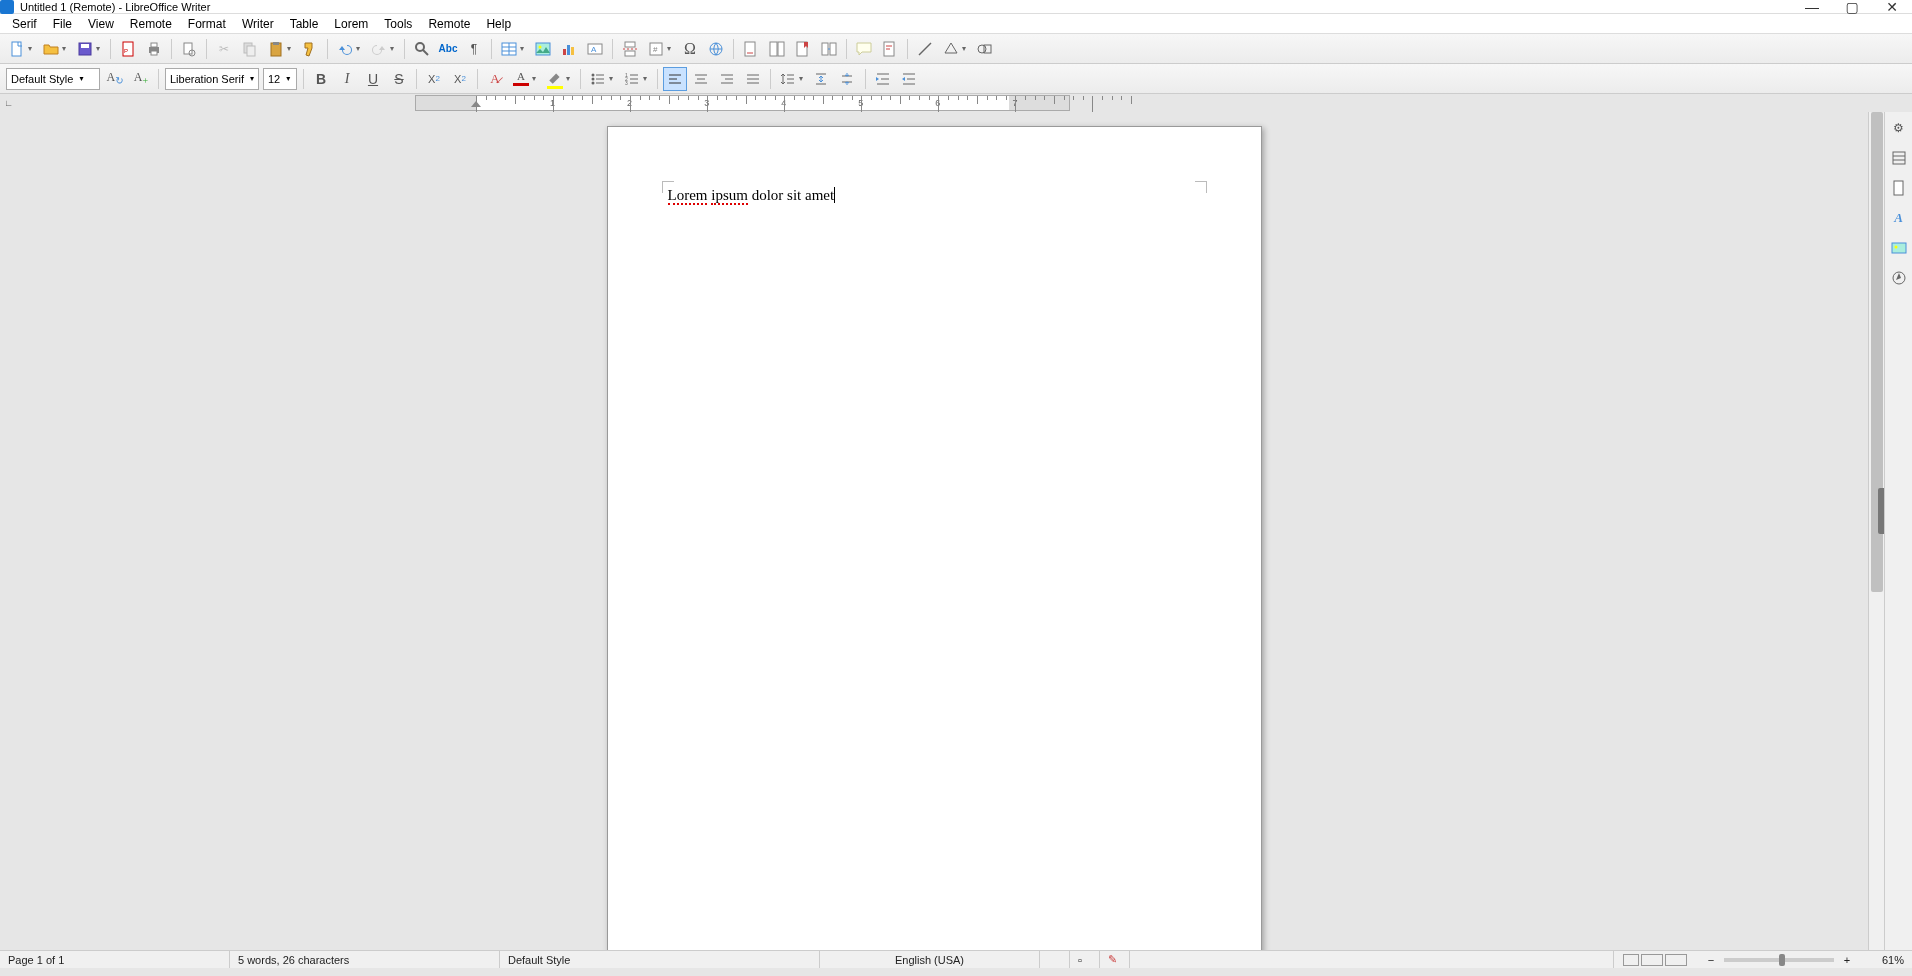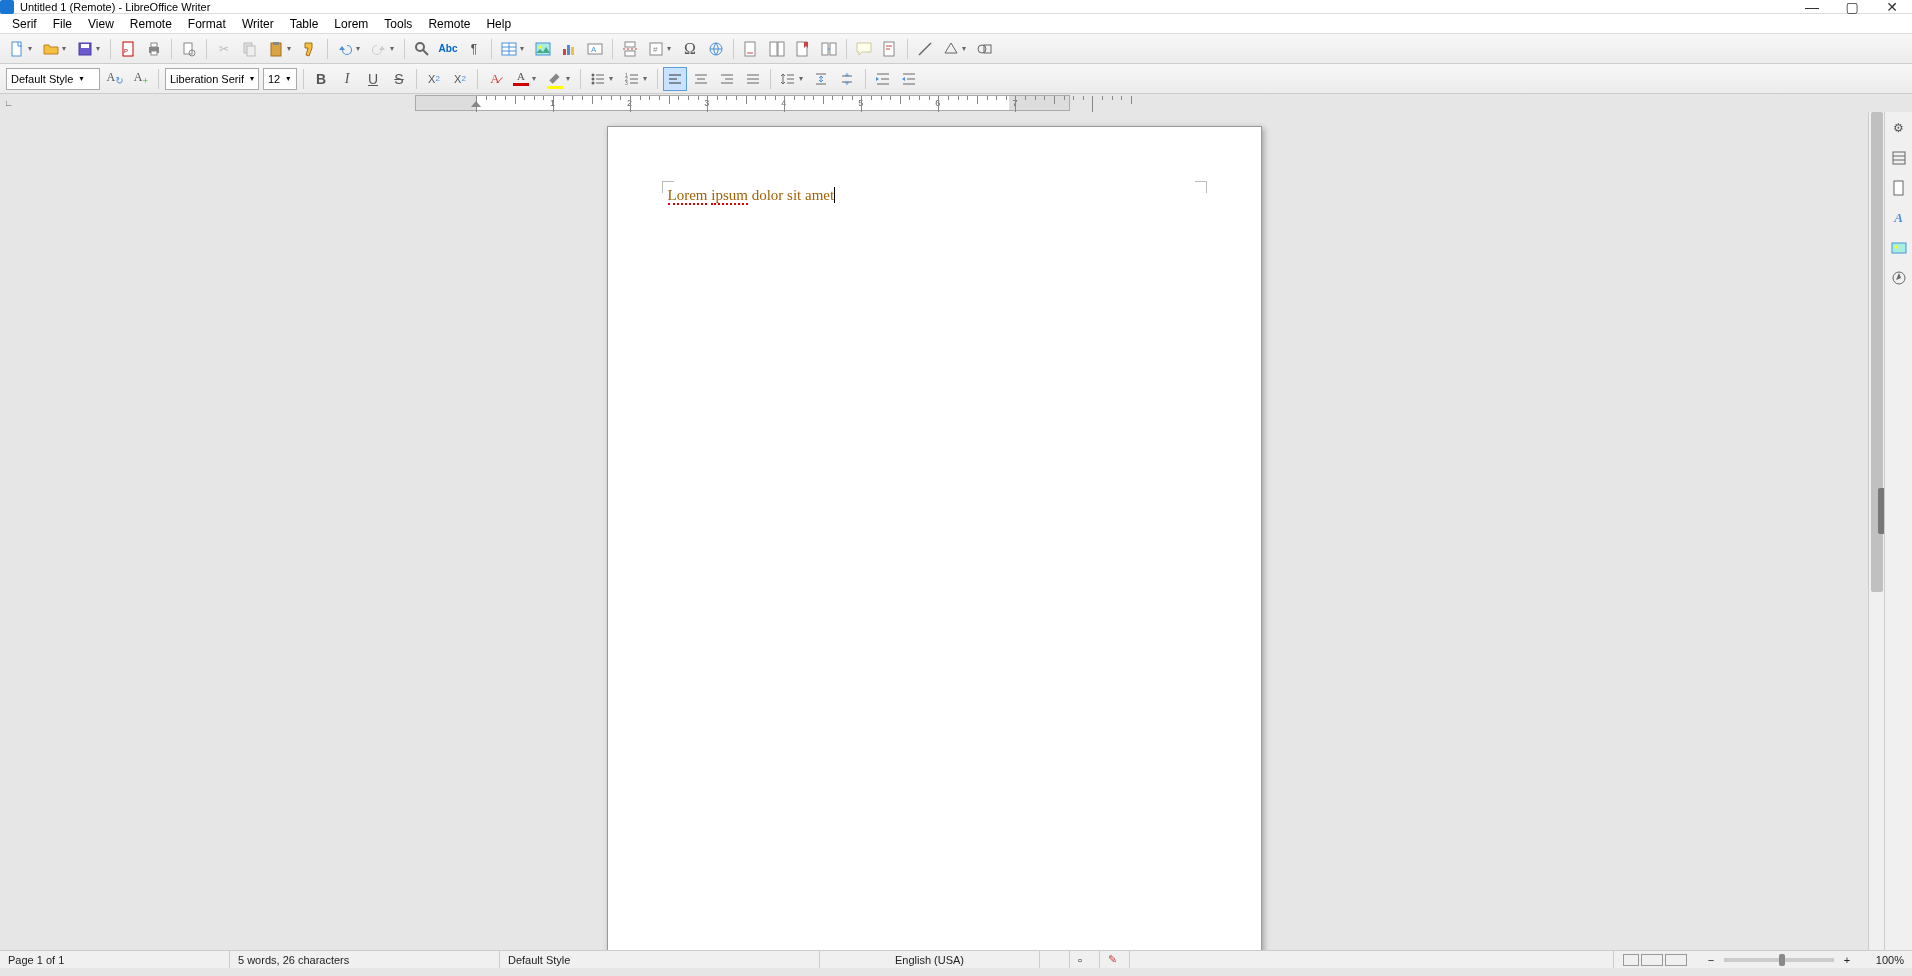--- a/index.html
+++ b/index.html
@@ -42,21 +42,21 @@
 .ruler .indent { position:absolute; top:5px; width:0;height:0;border-left:5px solid transparent;border-right:5px solid transparent;border-bottom:6px solid #888;}
 .ruler-right { flex:1; background:#e6e6e6;}
 
 
 .doc-area { display:flex; height: calc(976px - 22px - 20px - 30px - 30px - 18px - 18px); background:#e6e6e6; }
 .doc-scroll { flex:1; overflow:auto; position:relative;}
 .page { width:655px; min-height:848px; background:#fff; border:1px solid #999; box-shadow:2px 2px 6px rgba(0,0,0,0.3); margin:14px auto 20px auto; position:relative; padding:60px 60px;}
 .page .corner { position:absolute; width:12px; height:12px; border-color:#999;}
 .page .corner.tl { top:54px; left:54px; border-left:1px solid #bbb; border-top:1px solid #bbb;}
 .page .corner.tr { top:54px; right:54px; border-right:1px solid #bbb; border-top:1px solid #bbb;}
-.page .text { font-family:"Liberation Serif","Times New Roman",serif; font-size:15px; color:#a16207; }
+.page .text { font-family:"Liberation Serif","Times New Roman",serif; font-size:15px; color:#000000; }
 .page .text .spell { border-bottom: 2px dotted #d00;}
 .cursor { display:inline-block; width:1px; height:16px; background:#000; vertical-align:text-bottom; animation:blink 1s infinite;}
 @keyframes blink { 50% {opacity:0;} }
 
 
 .vscroll { width:16px; background:#f0f0f0; border-left:1px solid #ccc; position:relative;}
 .vscroll .thumb { position:absolute; top:0; left:2px; width:12px; height:480px; background:#c0c0c0; border-radius:2px;}
 
 
 .sidebar { width:28px; background:#f0f0f0; border-left:1px solid #ccc; display:flex; flex-direction:column; align-items:center; padding-top:6px; gap:10px;}
@@ -593,14 +593,14 @@
     <span class="view-btn" style="width:22px"></span>
     <span class="view-btn" style="width:22px"></span>
   </span>
   <span class="cell" style="border-right:none">
     <span class="zoom-btn">−</span>
     <span class="zoom-slider">
         <span class="handle"></span>
       </span>
     <span class="zoom-btn">+</span>
   </span>
-  <span class="cell" style="width:50px;justify-content:flex-end;border-right:none">100%</span>
+  <span class="cell" style="width:50px;justify-content:flex-end;border-right:none">61%</span>
 </div>
 
 </body></html>

